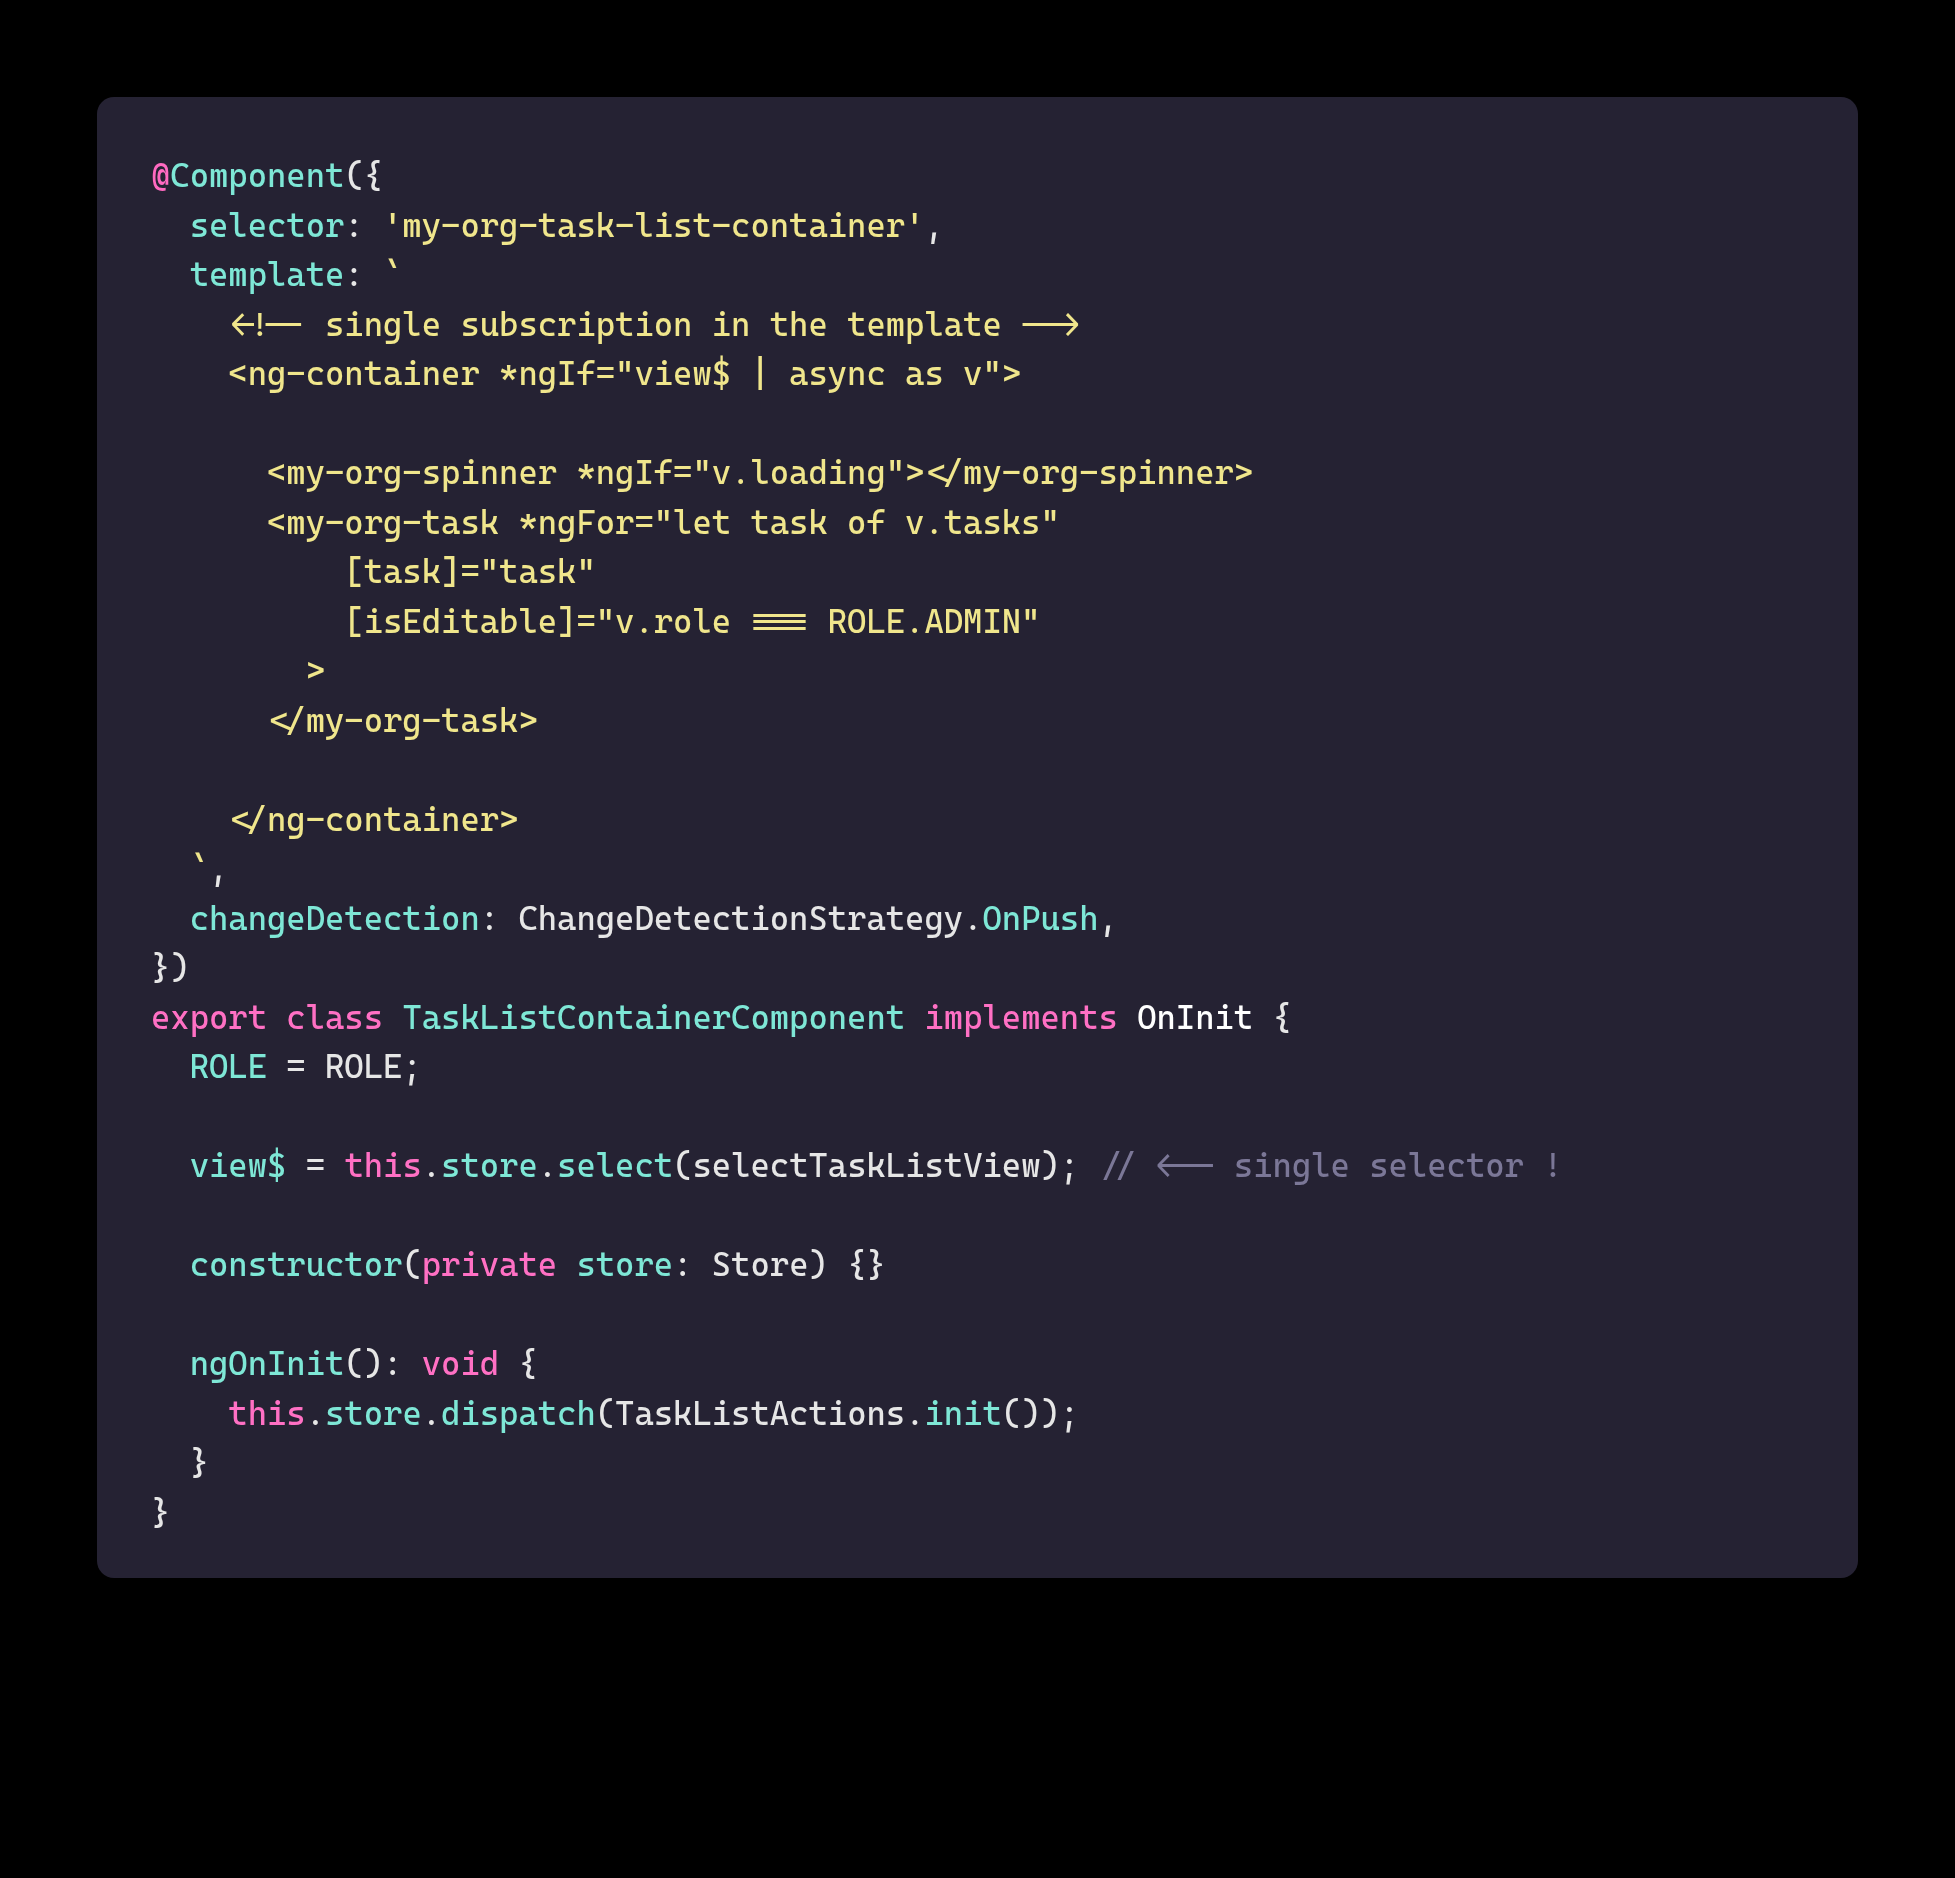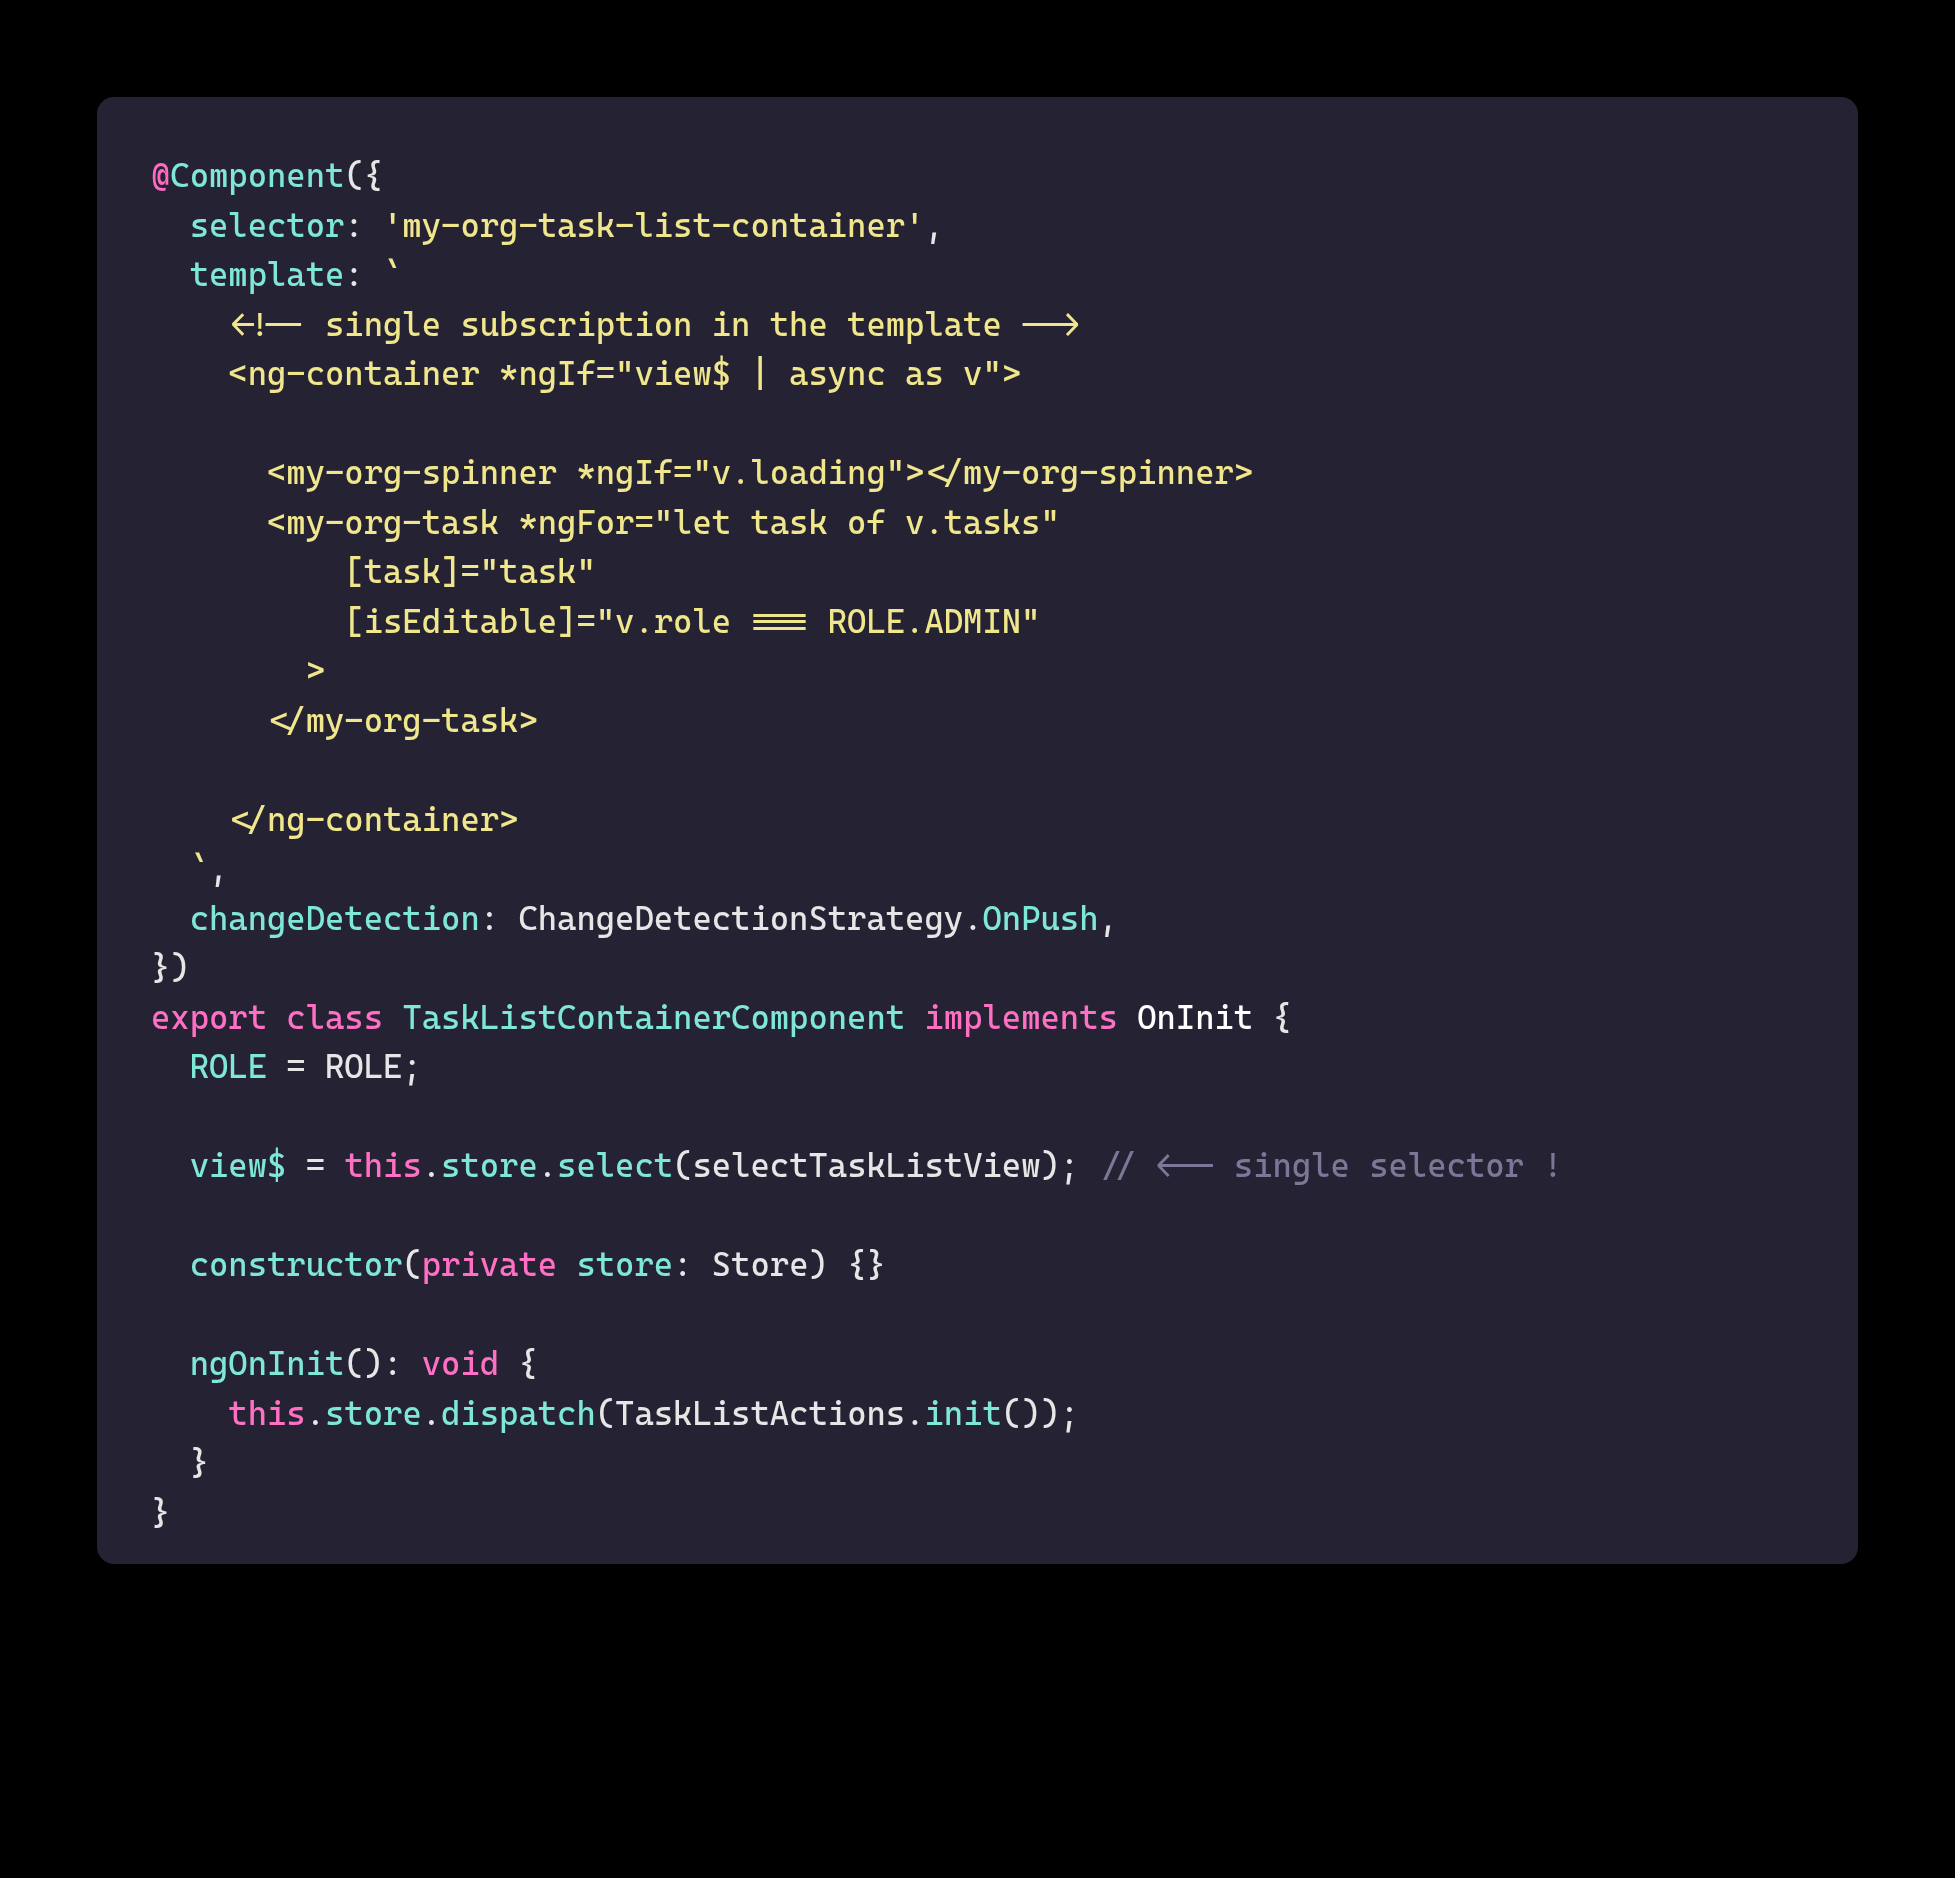--- a/index.html
+++ b/index.html
@@ -18,21 +18,21 @@
     background: #000000;
     width: 1955px;
     min-height: 1878px;
     box-sizing: border-box;
     padding: 97px;
   }
   .card {
     background: #252233;
     border-radius: 17px;
     box-shadow: 0 12px 36px rgba(0,0,0,0.6);
-    padding: 54px 54px 27px 54px;
+    padding: 54px 54px 41px 54px;
     box-sizing: border-box;
   }
   pre.code {
     margin: 0;
     font-family: "SF Mono", ui-monospace, Menlo, Monaco, "Cascadia Code", Consolas, monospace;
     font-size: 33px;
     line-height: 1.50;
     color: #e6e6e6;
     white-space: pre;
   }

